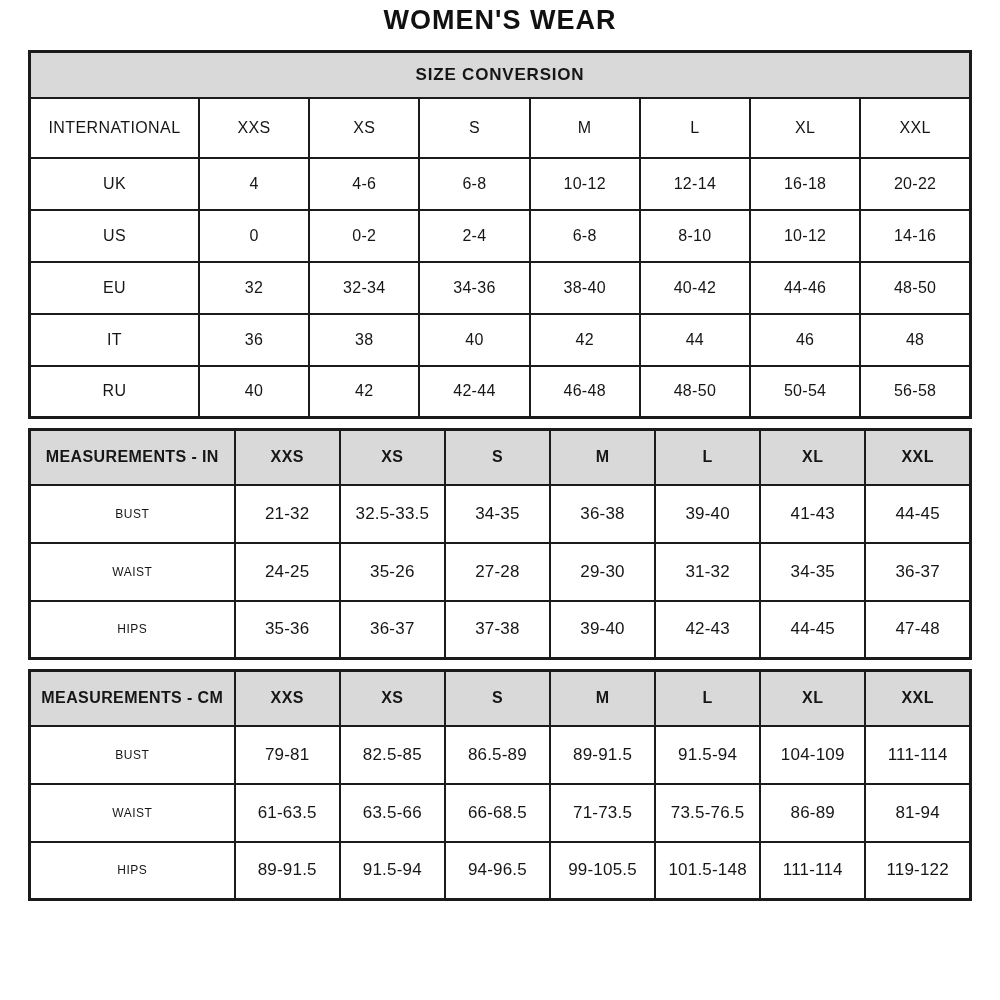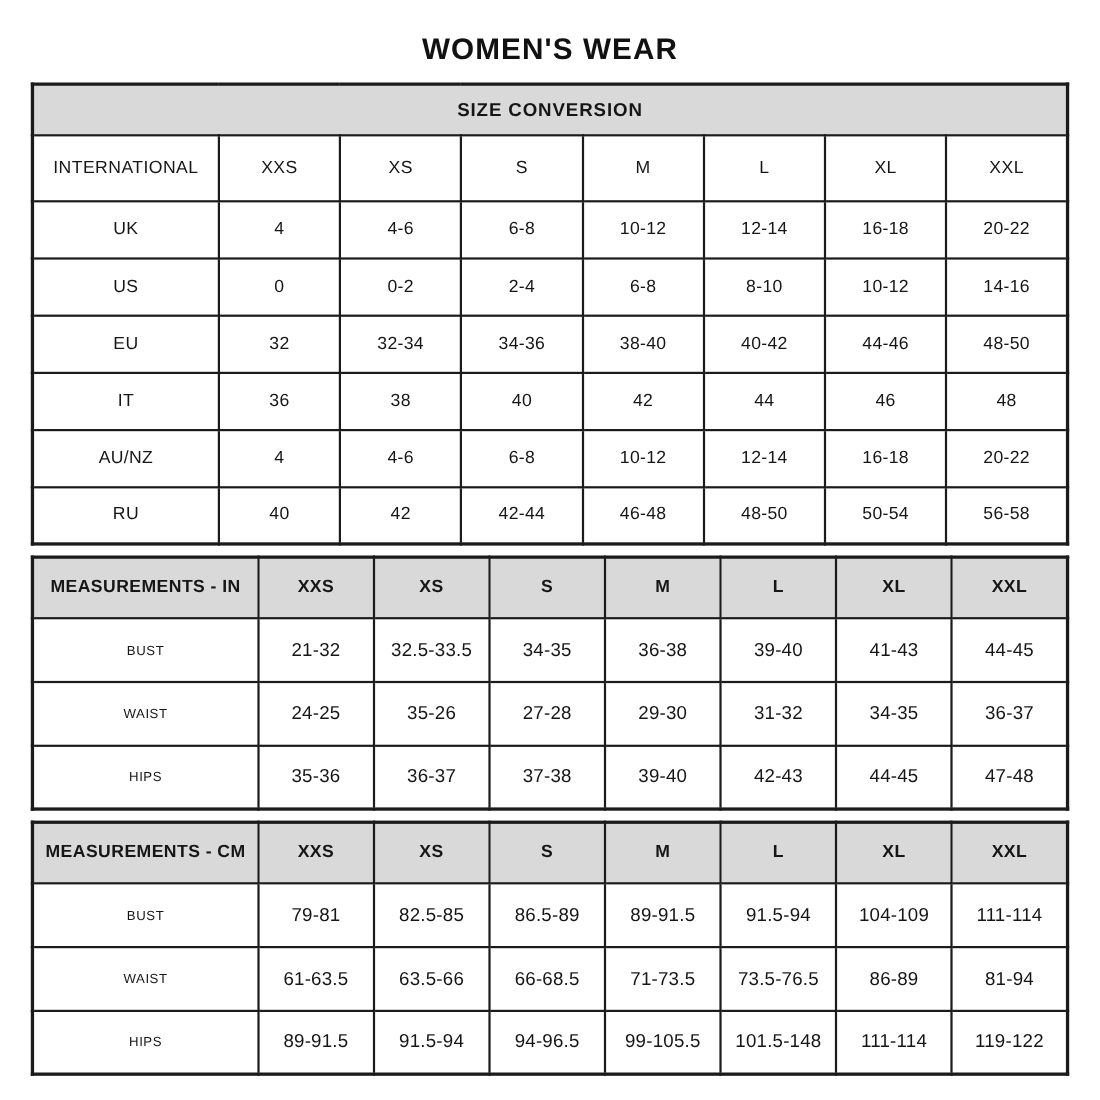--- a/index.html
+++ b/index.html
@@ -10,21 +10,21 @@
     color: #161616;
     overflow: hidden;
   }
   .page { padding: 0 28px; }
 
   .title {
     text-align: center;
     font-size: 27px;
     font-weight: 700;
     letter-spacing: 1px;
-    padding: 30px 0 14px;
+    padding: 5px 0 14px;
     color: #111111;
   }
 
   table.tbl {
     width: 100%;
     border-collapse: collapse;
     table-layout: fixed;
     border: 3px solid #1b1b1b;
   }
   .tbl th, .tbl td {
@@ -145,30 +145,20 @@
           <td class="row-label">IT</td>
           <td>36</td>
           <td>38</td>
           <td>40</td>
           <td>42</td>
           <td>44</td>
           <td>46</td>
           <td>48</td>
         </tr>
         <tr>
-          <td class="row-label">AU/NZ</td>
-          <td>4</td>
-          <td>4-6</td>
-          <td>6-8</td>
-          <td>10-12</td>
-          <td>12-14</td>
-          <td>16-18</td>
-          <td>20-22</td>
-        </tr>
-        <tr>
           <td class="row-label">RU</td>
           <td>40</td>
           <td>42</td>
           <td>42-44</td>
           <td>46-48</td>
           <td>48-50</td>
           <td>50-54</td>
           <td>56-58</td>
         </tr>
       </tbody>

